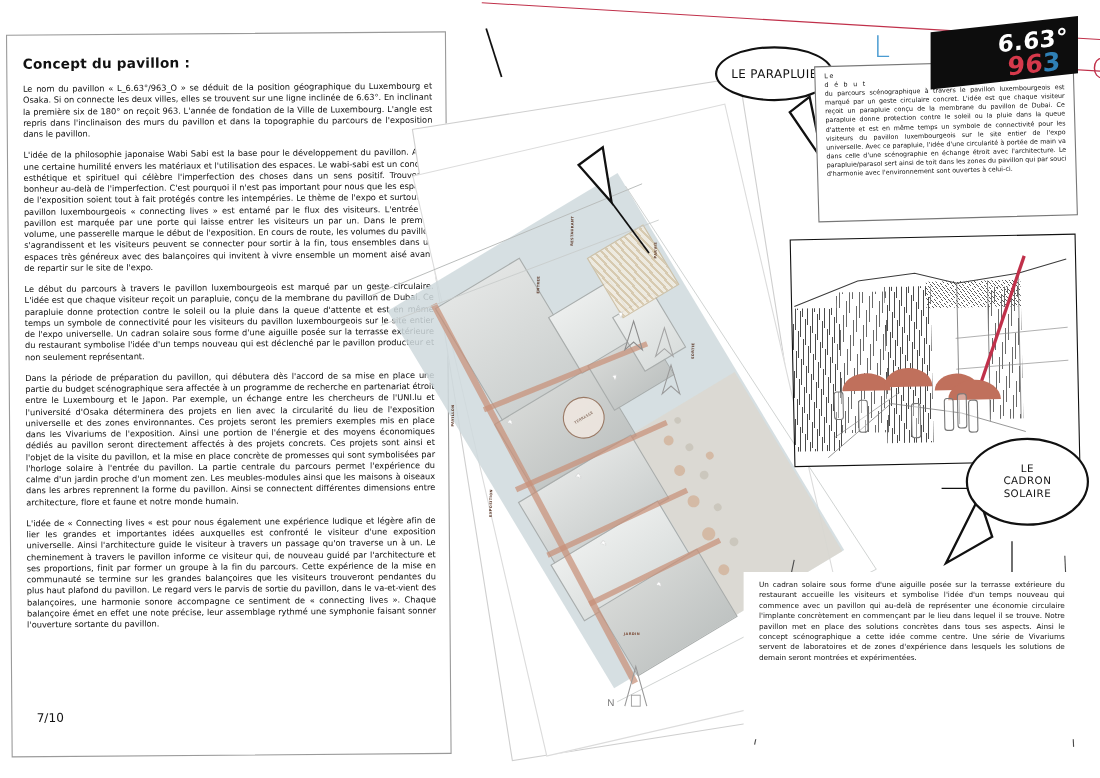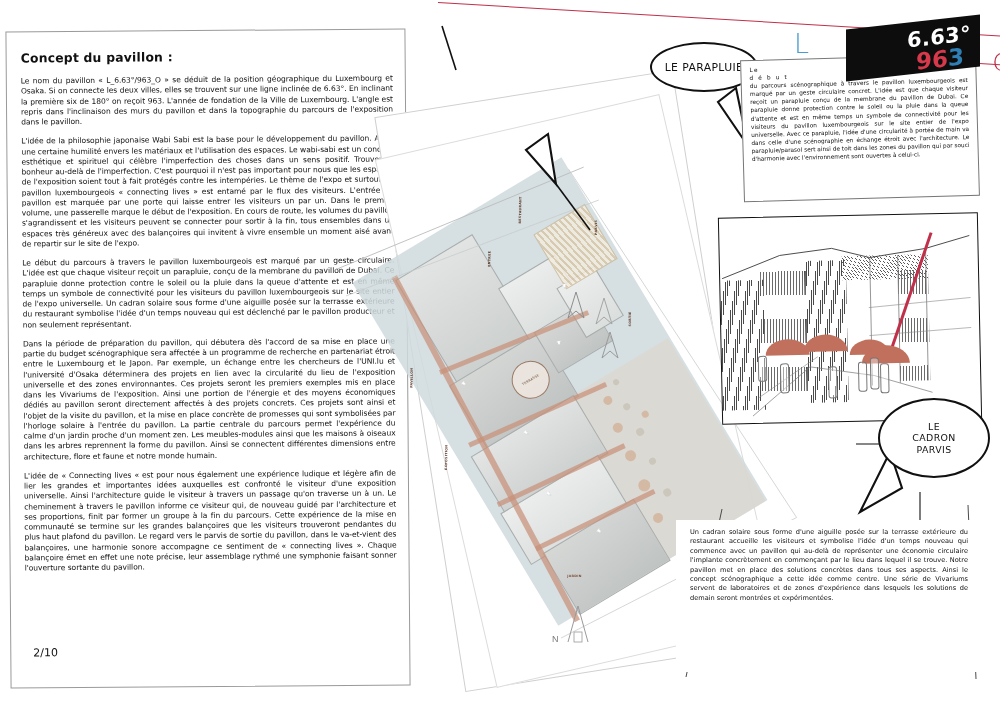--- a/index.html
+++ b/index.html
@@ -152,21 +152,21 @@
       <p class="tp-para">Le nom du pavillon « L_6.63°/963_O » se déduit de la position géographique du Luxembourg et Osaka. Si on connecte les deux villes, elles se trouvent sur une ligne inclinée de 6.63°. En inclinant la première six de 180° on reçoit 963. L'année de fondation de la Ville de Luxembourg. L'angle est repris dans l'inclinaison des murs du pavillon et dans la topographie du parcours de l'exposition dans le pavillon.</p>
       <p class="tp-para">L'idée de la philosophie japonaise Wabi Sabi est la base pour le développement du pavillon. Avoir une certaine humilité envers les matériaux et l'utilisation des espaces.
 Le wabi-sabi est un concept esthétique et spirituel qui célèbre l'imperfection des choses dans un sens positif. Trouver le bonheur au-delà de l'imperfection. C'est pourquoi il n'est pas important pour nous que les espaces de l'exposition soient tout à fait protégés contre les intempéries.
 Le thème de l'expo et surtout du pavillon luxembourgeois « connecting lives » est entamé par le flux des visiteurs. L'entrée du pavillon est marquée par une porte qui laisse entrer les visiteurs un par un. Dans le premier volume, une passerelle marque le début de l'exposition. En cours de route, les volumes du pavillon s'agrandissent et les visiteurs peuvent se connecter pour sortir à la fin, tous ensembles dans un espaces très généreux avec des balançoires qui invitent à vivre ensemble un moment aisé avant de repartir sur le site de l'expo.</p>
       <p class="tp-para">Le début du parcours à travers le pavillon luxembourgeois est marqué par un geste circulaire. L'idée est que chaque visiteur reçoit un parapluie, conçu de la membrane du pavillon de Dubai. Ce parapluie donne protection contre le soleil ou la pluie dans la queue d'attente et est en même temps un symbole de connectivité pour les visiteurs du pavillon luxembourgeois sur le site entier de l'expo universelle.
 Un cadran solaire sous forme d'une aiguille posée sur la terrasse extérieure du restaurant symbolise l'idée d'un temps nouveau qui est déclenché par le pavillon producteur et non seulement représentant.</p>
       <p class="tp-para">Dans la période de préparation du pavillon, qui débutera dès l'accord de sa mise en place une partie du budget scénographique sera affectée à un programme de recherche en partenariat étroit entre le Luxembourg et le Japon. Par exemple, un échange entre les chercheurs de l'UNI.lu et l'université d'Osaka déterminera des projets en lien avec la circularité du lieu de l'exposition universelle et des zones environnantes. Ces projets seront les premiers exemples mis en place dans les Vivariums de l'exposition. Ainsi une portion de l'énergie et des moyens économiques dédiés au pavillon seront directement affectés à des projets concrets. Ces projets sont ainsi et l'objet de la visite du pavillon, et la mise en place concrète de promesses qui sont symbolisées par l'horloge solaire à l'entrée du pavillon. La partie centrale du parcours permet l'expérience du calme d'un jardin proche d'un moment zen. Les meubles-modules ainsi que les maisons à oiseaux dans les arbres reprennent la forme du pavillon. Ainsi se connectent différentes dimensions entre architecture, flore et faune et notre monde humain.</p>
       <p class="tp-para">L'idée de « Connecting lives «  est pour nous également une expérience ludique et légère afin de lier les grandes et importantes idées auxquelles est confronté le visiteur d'une exposition universelle. Ainsi l'architecture guide le visiteur à travers un passage qu'on traverse un à un. Le cheminement à travers le pavillon informe ce visiteur qui, de nouveau guidé par l'architecture et ses proportions, finit par former un groupe à la fin du parcours. Cette expérience de la mise en communauté se termine sur les grandes balançoires que les visiteurs trouveront pendantes du plus haut plafond du pavillon.
 Le regard vers le parvis de sortie du pavillon, dans le va-et-vient des balançoires, une harmonie sonore accompagne ce sentiment de « connecting lives ». Chaque balançoire émet en effet une note précise, leur assemblage rythmé une symphonie faisant sonner l'ouverture sortante du pavillon.</p>
     </div>
-    <div class="page-num">2/10</div>
+    <div class="page-num">7/10</div>
   </div>
 
   <div class="plan-sheet"></div>
   <div class="plan-sheet2"></div>
 
   <div class="plan-wrap">
     <div class="plan-canvas">
 
       <div class="water" style="left:28px;top:40px;width:244px;height:400px;"></div>
       <div class="plaza" style="left:150px;top:250px;width:120px;height:190px;"></div>
@@ -297,21 +297,21 @@
   </div>
 
   <svg style="position:absolute;left:856px;top:400px;width:150px;height:120px;overflow:visible;" viewBox="0 0 150 120">
     <path d="M34,52 L46,88 L4,112 Z" fill="#fff" stroke="#111" stroke-width="2.1"></path>
     <path d="M64,92 L64,120" stroke="#111" stroke-width="1.1" fill="none"></path>
     <path d="M0,44 L36,44" stroke="#111" stroke-width="1.1" fill="none"></path>
   </svg>
   <div class="bubble tiny" style="left:878px;top:398px;width:108px;height:76px;">
     <div class="btext" style="white-space:pre-line;">LE
 CADRON
-PARVIS</div>
+SOLAIRE</div>
   </div>
 
   <svg class="ns-border" viewBox="0 0 310 175">
     <path d="M46,4 L10,172" stroke="#4a4a4a" stroke-width="1" fill="none"></path>
     <path d="M292,0 L300,174" stroke="#4a4a4a" stroke-width="1" fill="none"></path>
   </svg>
   <div class="note-sundial">
     <div class="nt">Un cadran solaire sous forme d'une aiguille posée sur la terrasse extérieure du restaurant accueille les visiteurs et symbolise l'idée d'un temps nouveau qui commence avec un pavillon qui au-delà de représenter une économie circulaire l'implante concrètement en commençant par le lieu dans lequel il se trouve. Notre pavillon met en place des solutions concrètes dans tous ses aspects. Ainsi le concept scénographique a cette idée comme centre. Une série de Vivariums servent de laboratoires et de zones d'expérience dans lesquels les solutions de demain seront montrées et expérimentées.</div>
   </div>
 

